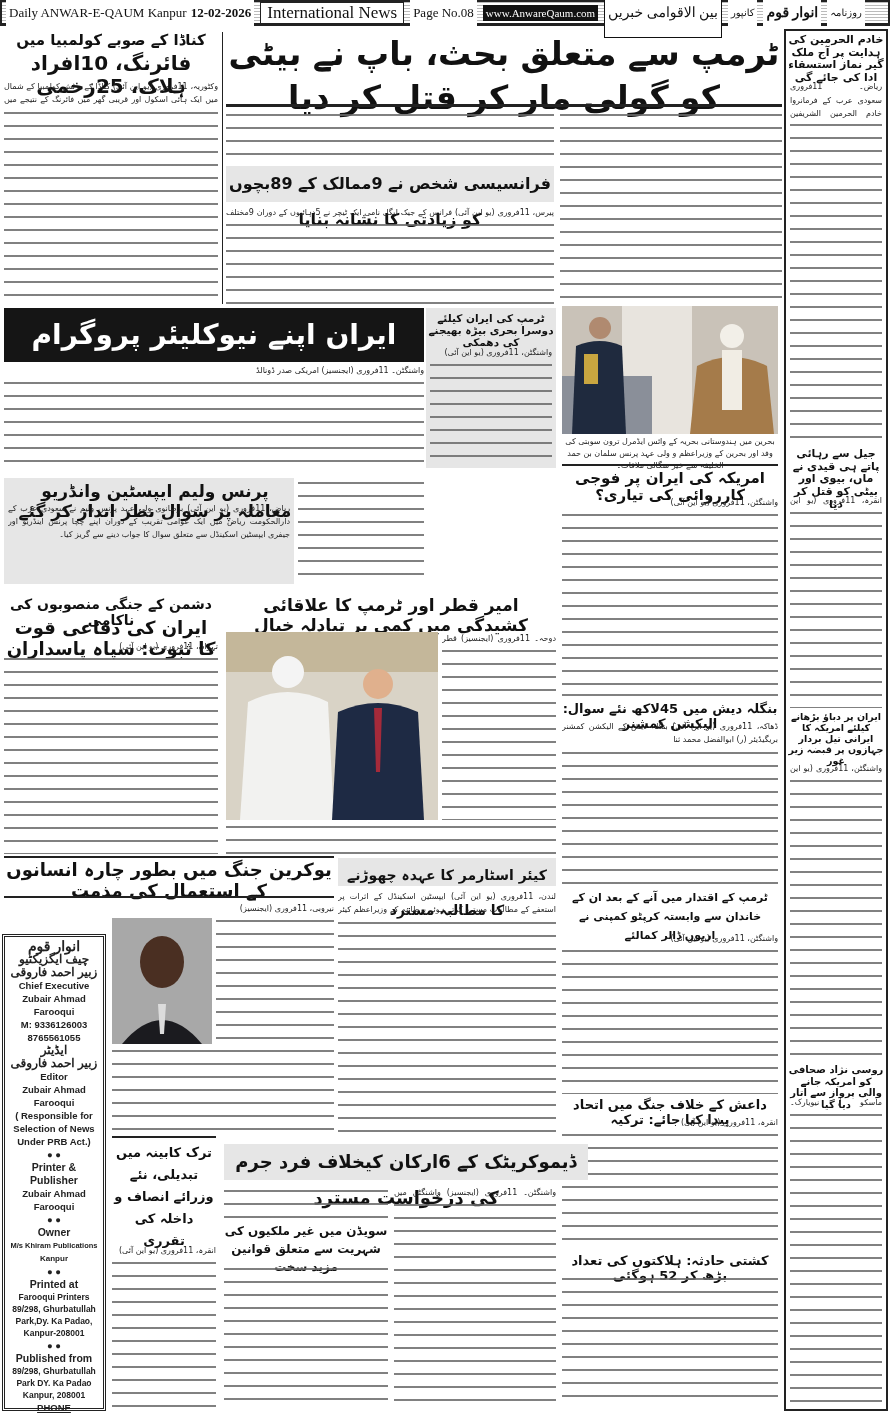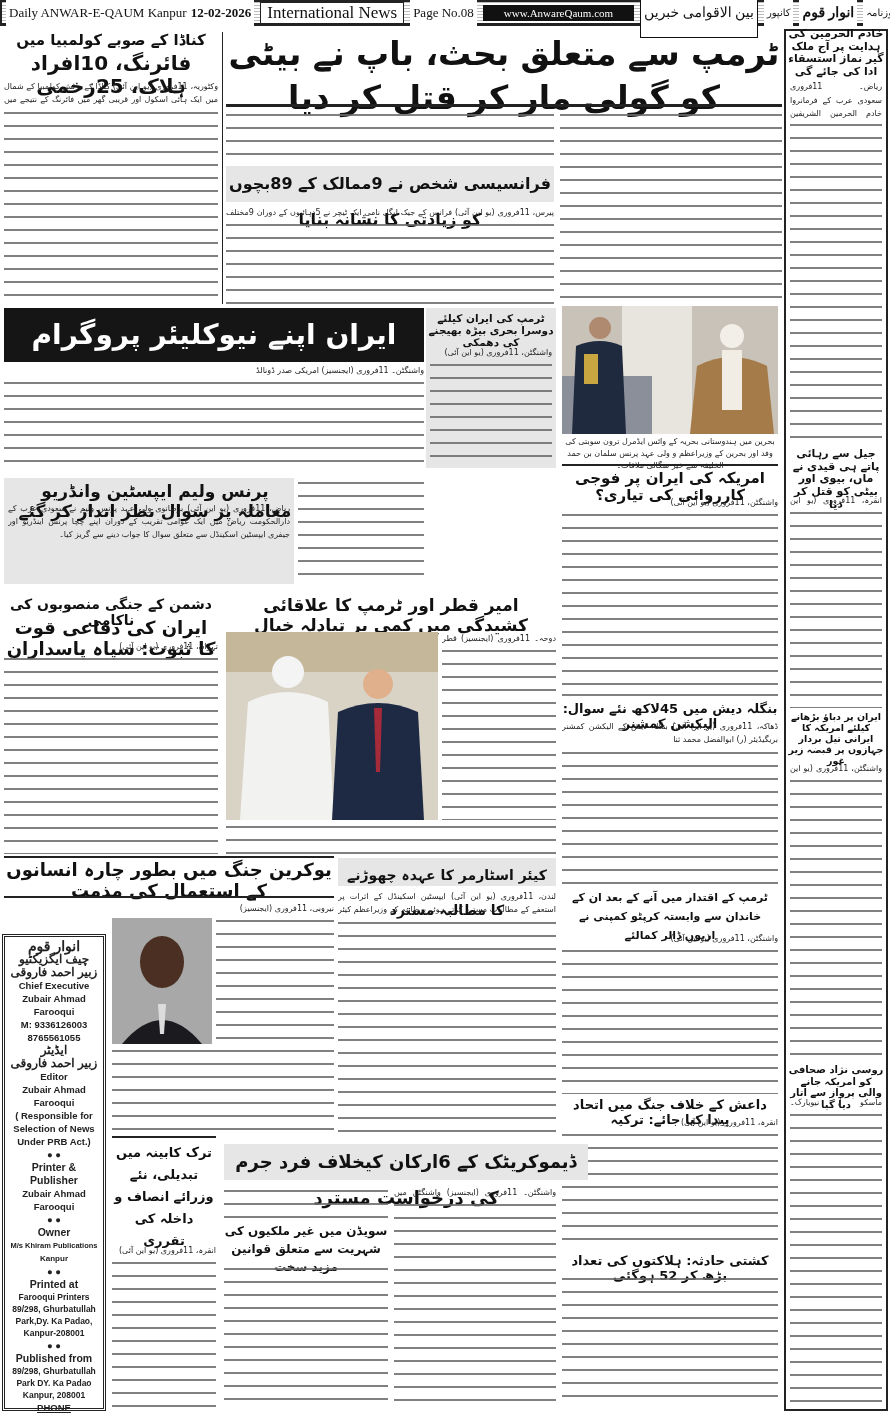--- a/index.html
+++ b/index.html
@@ -1,21 +1,21 @@
 <!DOCTYPE html>
 <html><head>
 <meta charset="utf-8">
 <style>
 *{box-sizing:border-box;margin:0;padding:0}
 body{width:890px;height:1413px;background:#fff;font-family:"DejaVu Sans",sans-serif;color:#111;position:relative;overflow:hidden}
 .abs{position:absolute}
 .mast{left:0;top:0;width:890px;height:26px;background:#fff;border:2px solid #222;border-bottom:3px solid #222;display:flex;align-items:center;padding:0 4px;gap:6px;background-image:repeating-linear-gradient(0deg,#fff 0 2px,#bbb 2px 3px)}
 .mast span{background:#fff;font-family:"Liberation Serif",serif;font-size:13px;padding:16px 3px;white-space:nowrap}
 .mast .big{font-size:17px;border:1px solid #222;padding:0 6px}
-.mast .dark{background:#111;color:#fff;font-size:11px;padding:2px 21px}
+.mast .dark{background:#111;color:#fff;font-size:11px;padding:2px 3px}
 .mast .boxu{border:1px solid #111;font-weight:normal;font-size:14px}
 .mast .logo{font-weight:bold;font-size:14px}
 .hl{font-family:"DejaVu Sans",sans-serif;font-weight:bold;text-align:center;direction:rtl;line-height:1.15}
 .body-text{font-size:8px;line-height:13px;direction:rtl;text-align:justify;color:#222;overflow:hidden}
 .lines{background-image:repeating-linear-gradient(180deg,transparent 0 4px,#6a6a6a 4px 6px,transparent 6px 13px);opacity:.85}
 .grey{background:#e6e6e6}
 .blackbar{background:#151515;color:#fff}
 .rule{background:#222}
 .photo{background:#888;overflow:hidden}
 .cap{font-size:8px;direction:rtl;text-align:center;line-height:12px;color:#222}
@@ -33,21 +33,21 @@
   <span class="big">International News</span>
   <span>Page No.08</span>
   <span class="dark">www.AnwareQaum.com</span>
   <span class="boxu">بین الاقوامی خبریں</span>
   <span style="font-size:10px">کانپور</span>
   <span class="logo">انوار قوم</span>
   <span style="font-size:10px">روزنامہ</span>
 </div>
 
 <div class="abs side" style="left:784px;top:29px;width:104px;height:1382px"></div>
-<div class="abs hl" style="left:788px;top:28px;width:96px;font-size:11px">خادم الحرمین کی ہدایت پر آج ملک گیر نماز استسقاء ادا کی جائے گی</div>
+<div class="abs hl" style="left:788px;top:34px;width:96px;font-size:11px">خادم الحرمین کی ہدایت پر آج ملک گیر نماز استسقاء ادا کی جائے گی</div>
 <div class="abs body-text" style="left:790px;top:80px;width:92px;height:12px;font-size:8px">ریاض۔ 11فروری (ایجنسیز)</div>
 <div class="abs body-text" style="left:790px;top:94px;width:92px;height:24px">سعودی عرب کے فرمانروا خادم الحرمین الشریفین شاہ سلمان بن عبدالعزیز نے</div>
 <div class="abs lines" style="left:790px;top:120px;width:92px;height:322px"></div>
 <div class="abs hl" style="left:788px;top:448px;width:96px;font-size:11px">جیل سے رہائی پاتے ہی قیدی نے ماں، بیوی اور بیٹی کو قتل کر دیا</div>
 <div class="abs body-text" style="left:790px;top:494px;width:92px;height:12px">انقرہ، 11فروری (یو این آئی)</div>
 <div class="abs lines" style="left:790px;top:508px;width:92px;height:200px"></div>
 <div class="abs hl" style="left:788px;top:712px;width:96px;font-size:9.5px">ایران پر دباؤ بڑھانے کیلئے امریکہ کا ایرانی تیل بردار جہازوں پر قبضہ زیر غور</div>
 <div class="abs body-text" style="left:790px;top:762px;width:92px;height:12px">واشنگٹن، 11فروری (یو این آئی)</div>
 <div class="abs lines" style="left:790px;top:776px;width:92px;height:285px"></div>
 <div class="abs hl" style="left:788px;top:1064px;width:96px;font-size:10px">روسی نژاد صحافی کو امریکہ جانے والی پرواز سے اتار دیا گیا</div>

